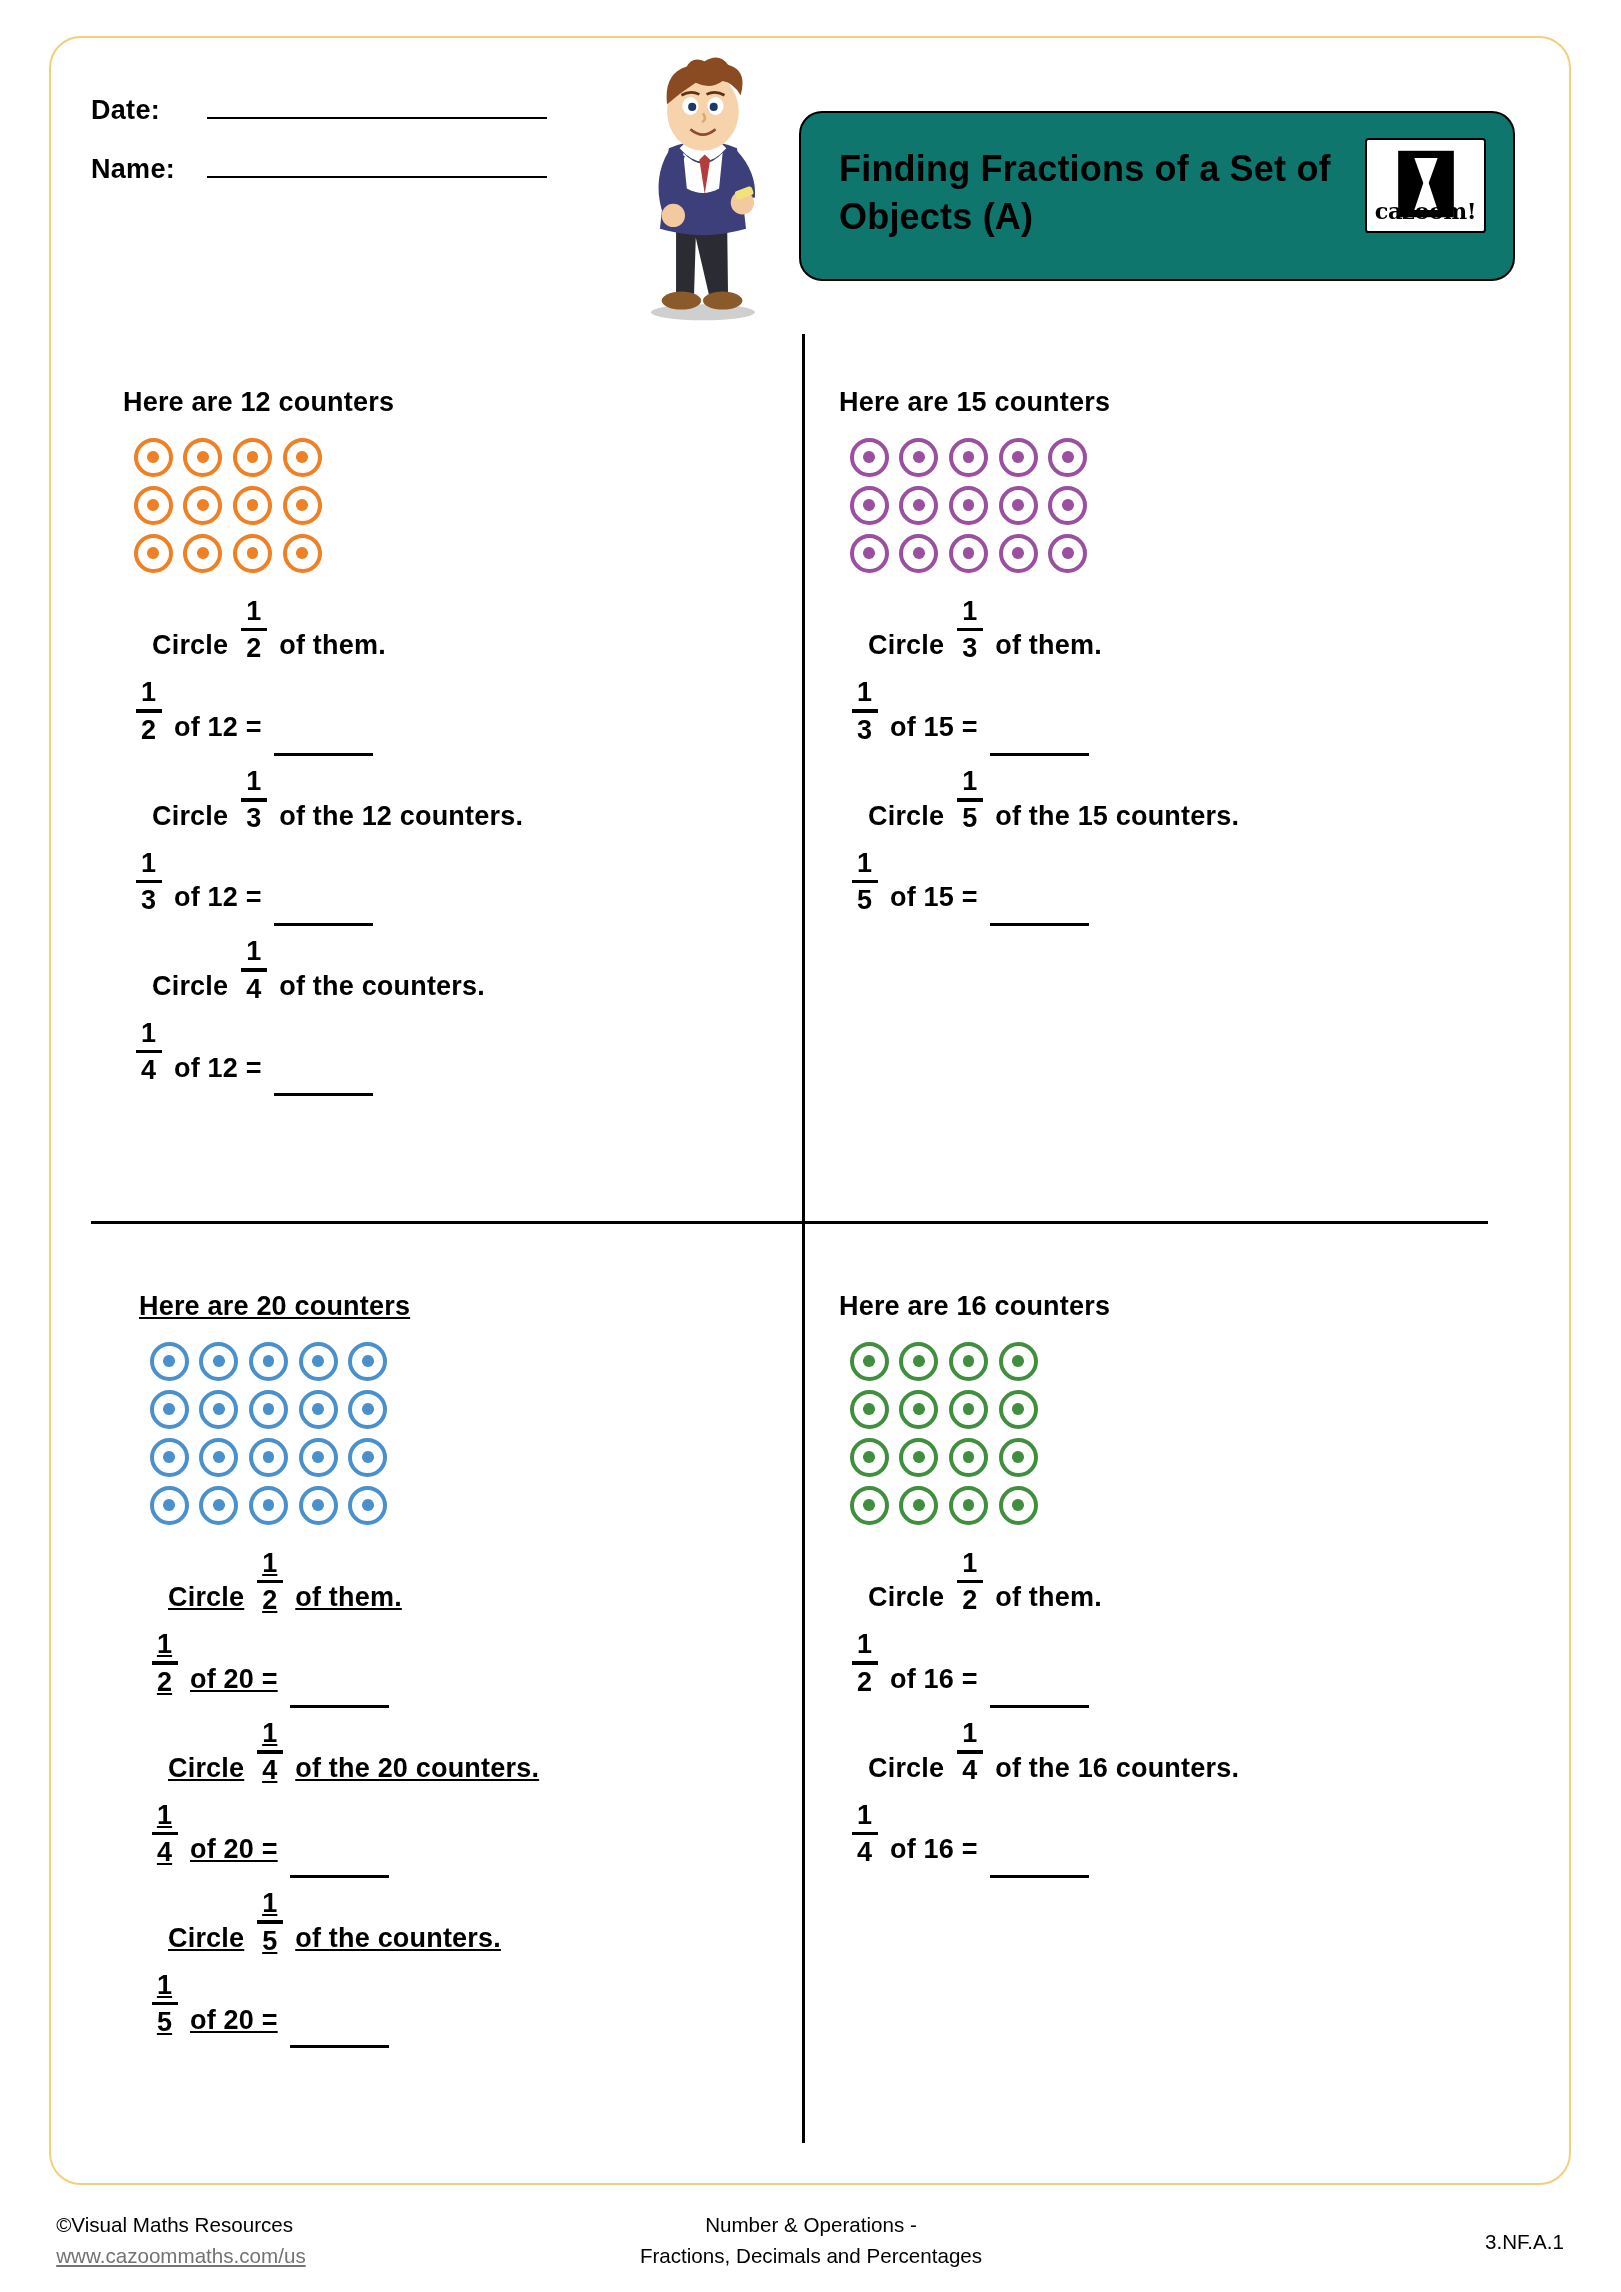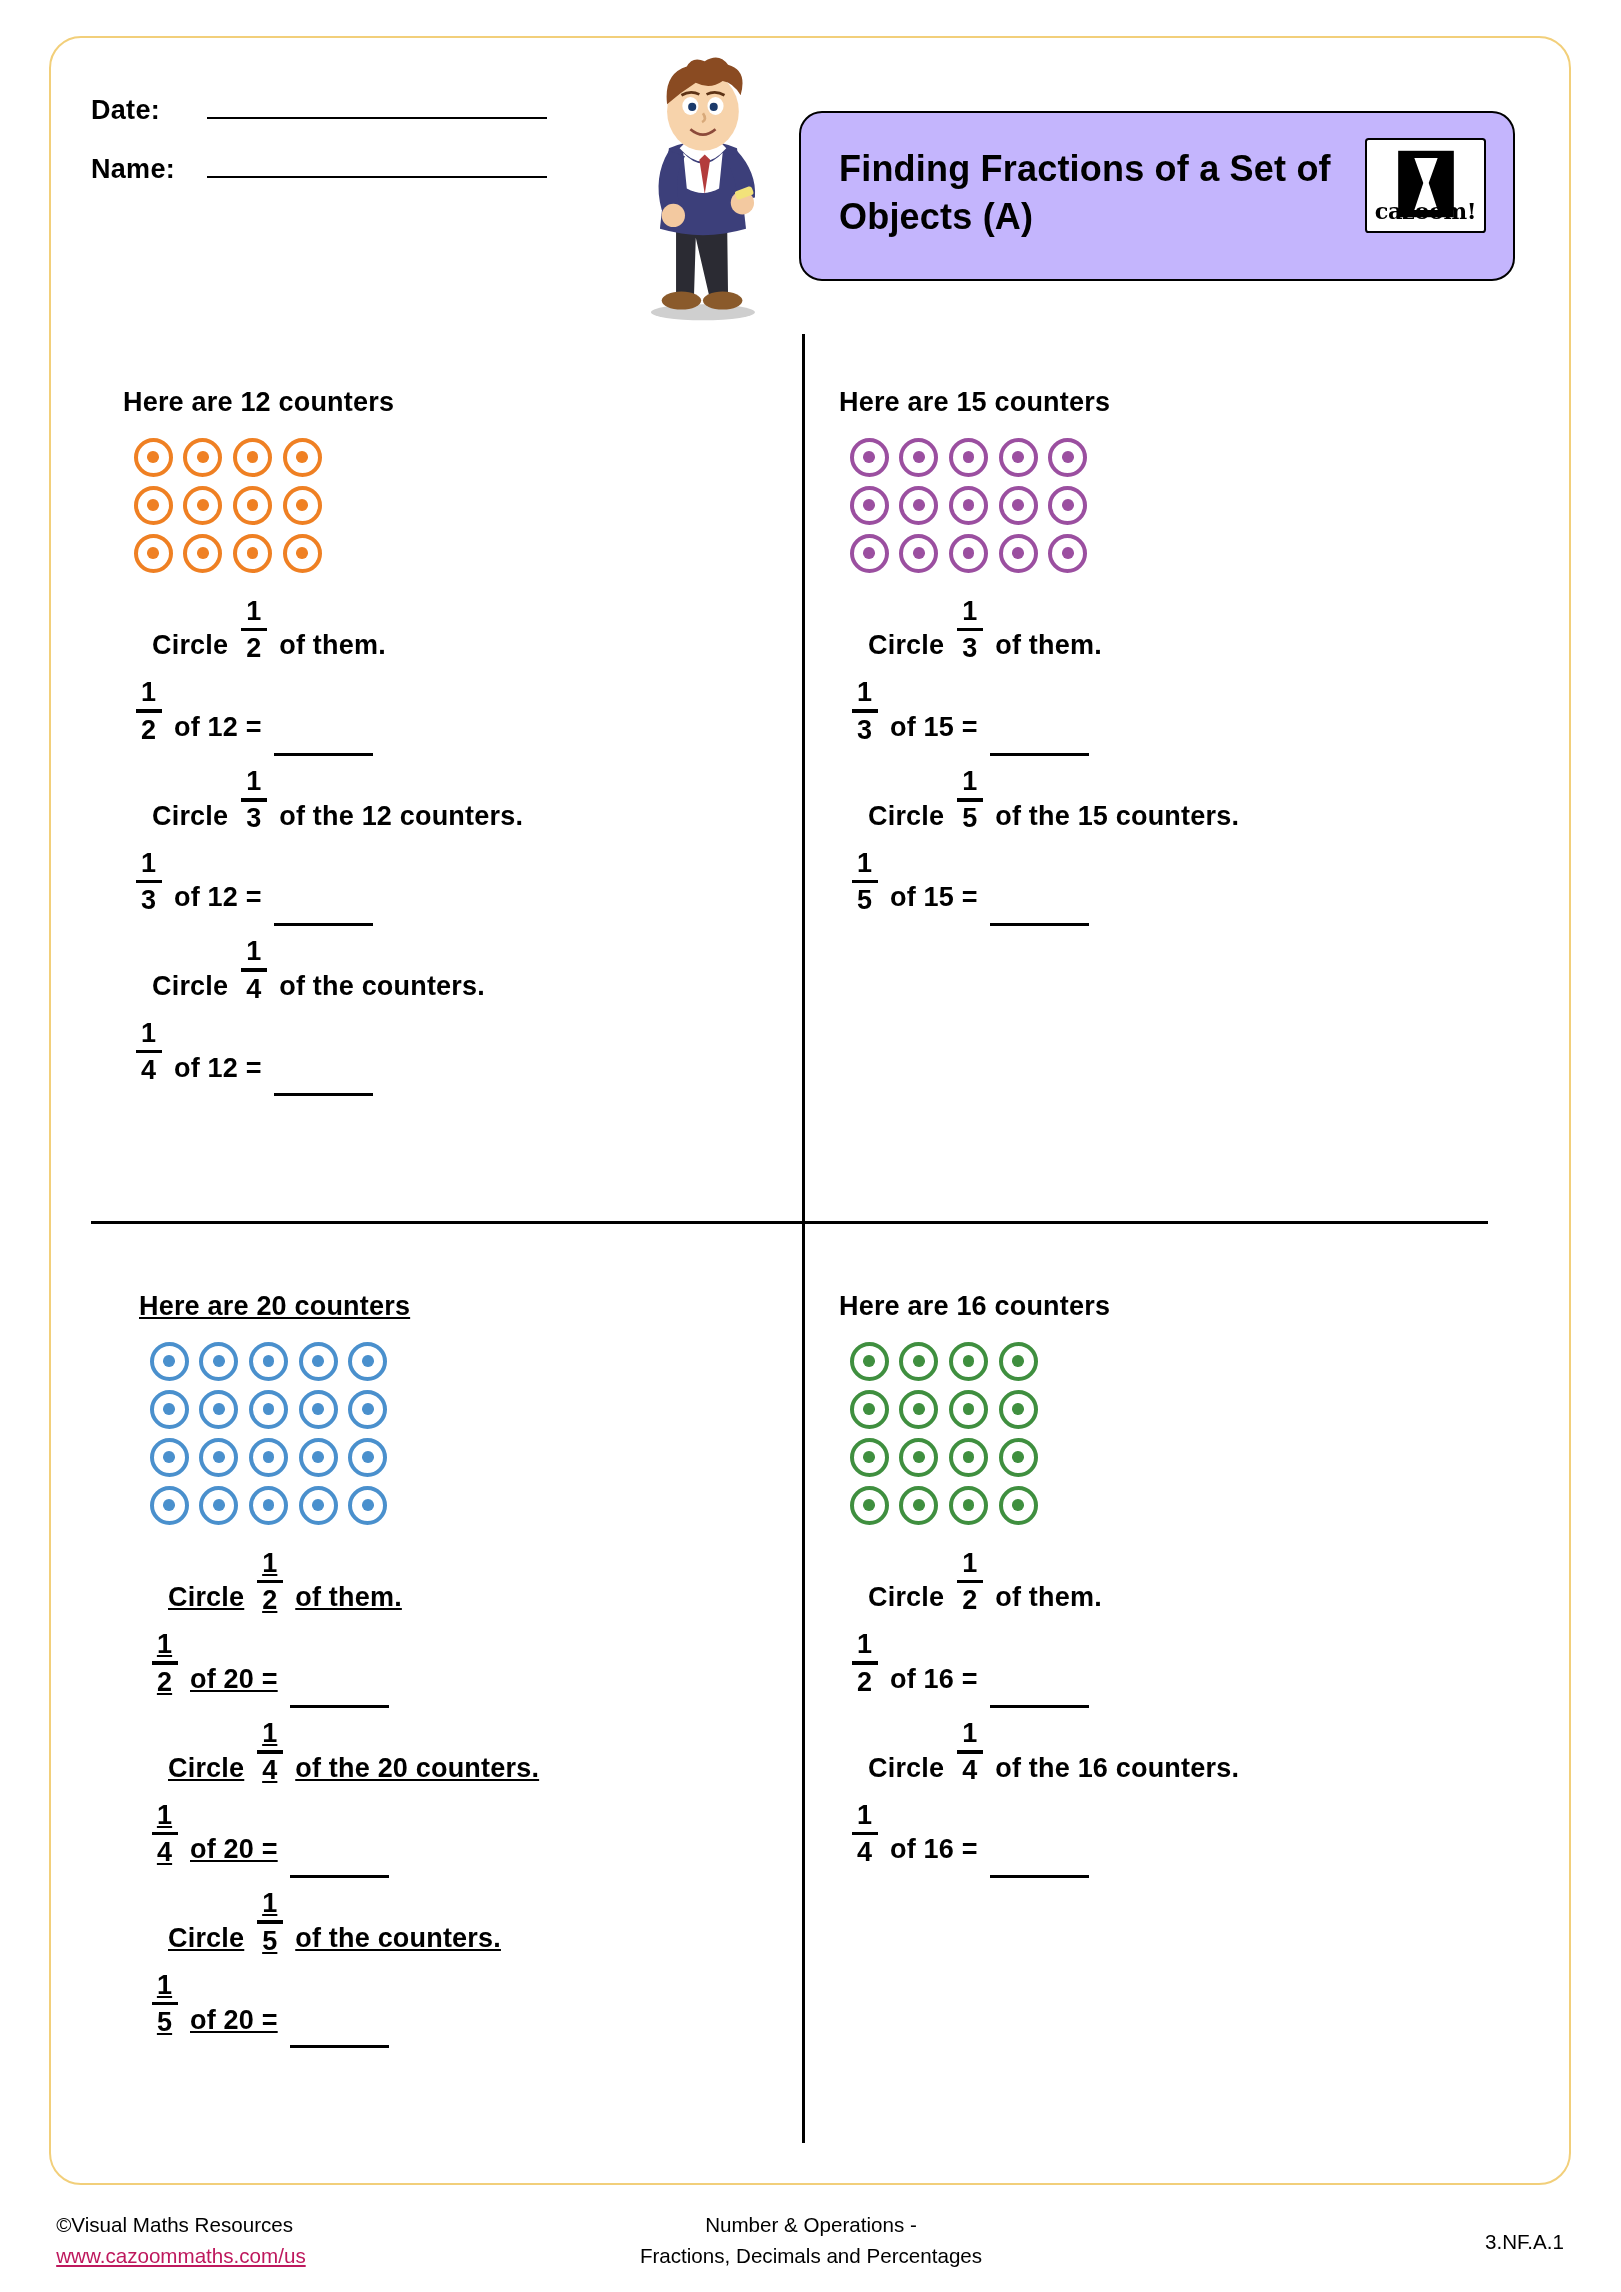--- a/index.html
+++ b/index.html
@@ -66,21 +66,21 @@
   }
 
   .title-box {
     position: absolute;
     left: 748px;
     top: 73px;
     width: 716px;
     height: 170px;
     border: 2.7px solid #000;
     border-radius: 23px;
-    background: #c4b5fd;
+    background: #0f766e;
     box-sizing: border-box;
   }
   .title-text {
     position: absolute;
     left: 38px;
     top: 32px;
     width: 519px;
     font-size: 36px;
     font-weight: bold;
     line-height: 1.32;
@@ -231,21 +231,21 @@
     height: 72px;
     font-size: 20.6px;
   }
   .f-left {
     position: absolute;
     left: 7.2px;
     top: 0;
     line-height: 1.5;
   }
   .f-left a {
-    color: #be185d;
+    color: #737373;
     text-decoration: underline;
   }
   .f-center {
     position: absolute;
     left: 50%;
     transform: translateX(-50%);
     top: 0;
     text-align: center;
     line-height: 1.5;
     white-space: nowrap;

